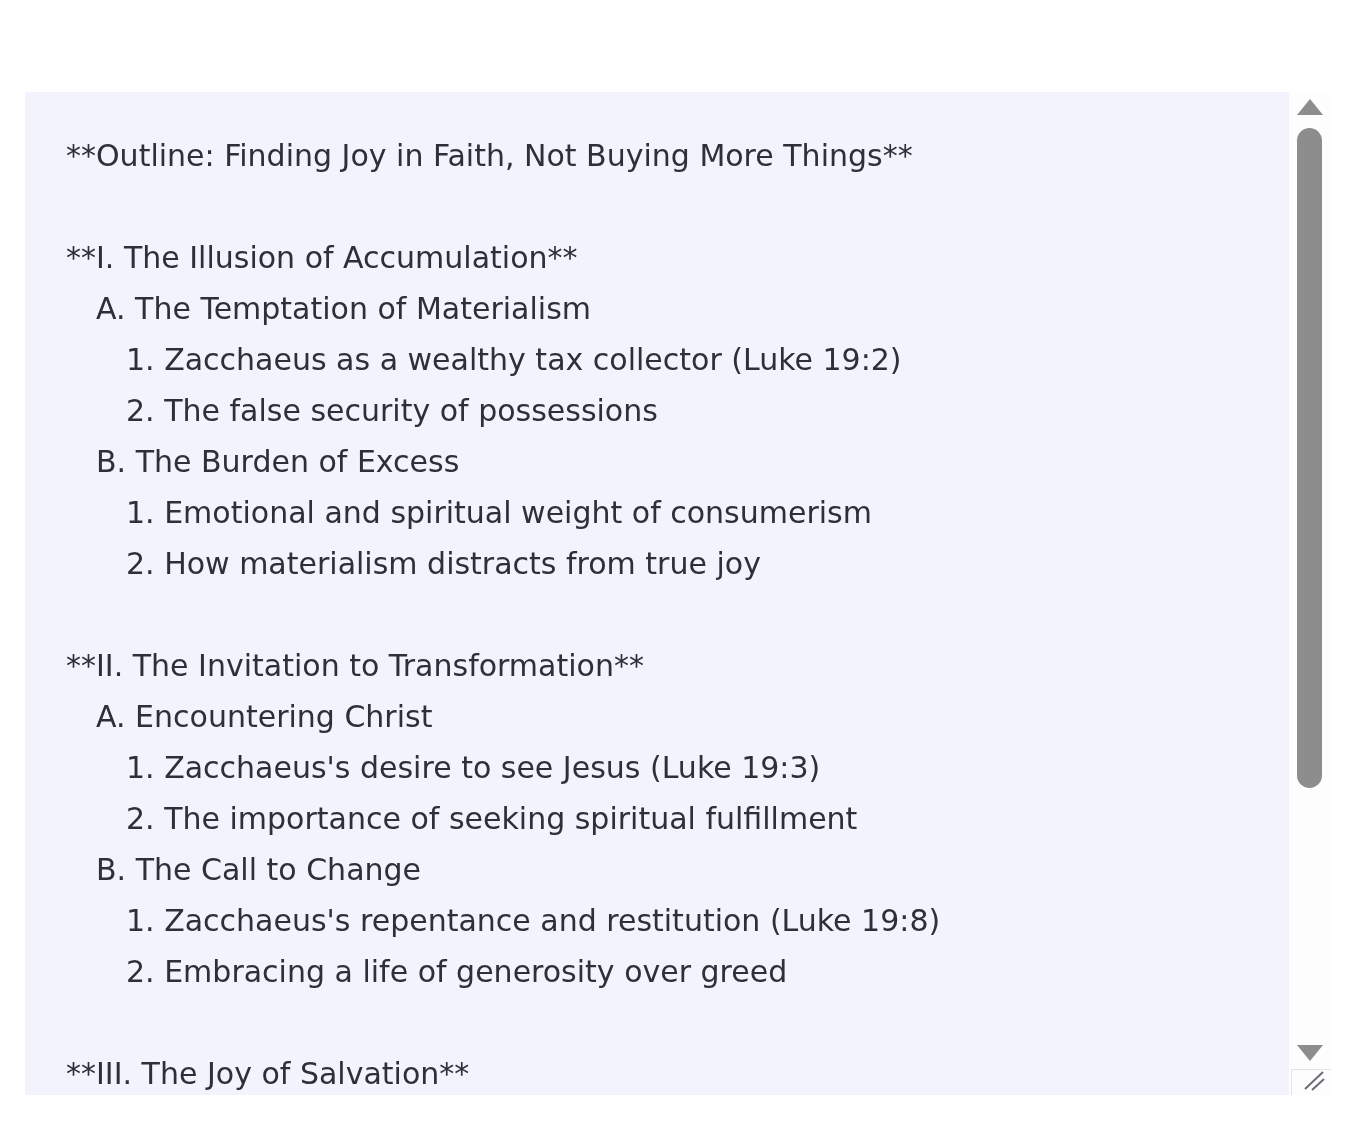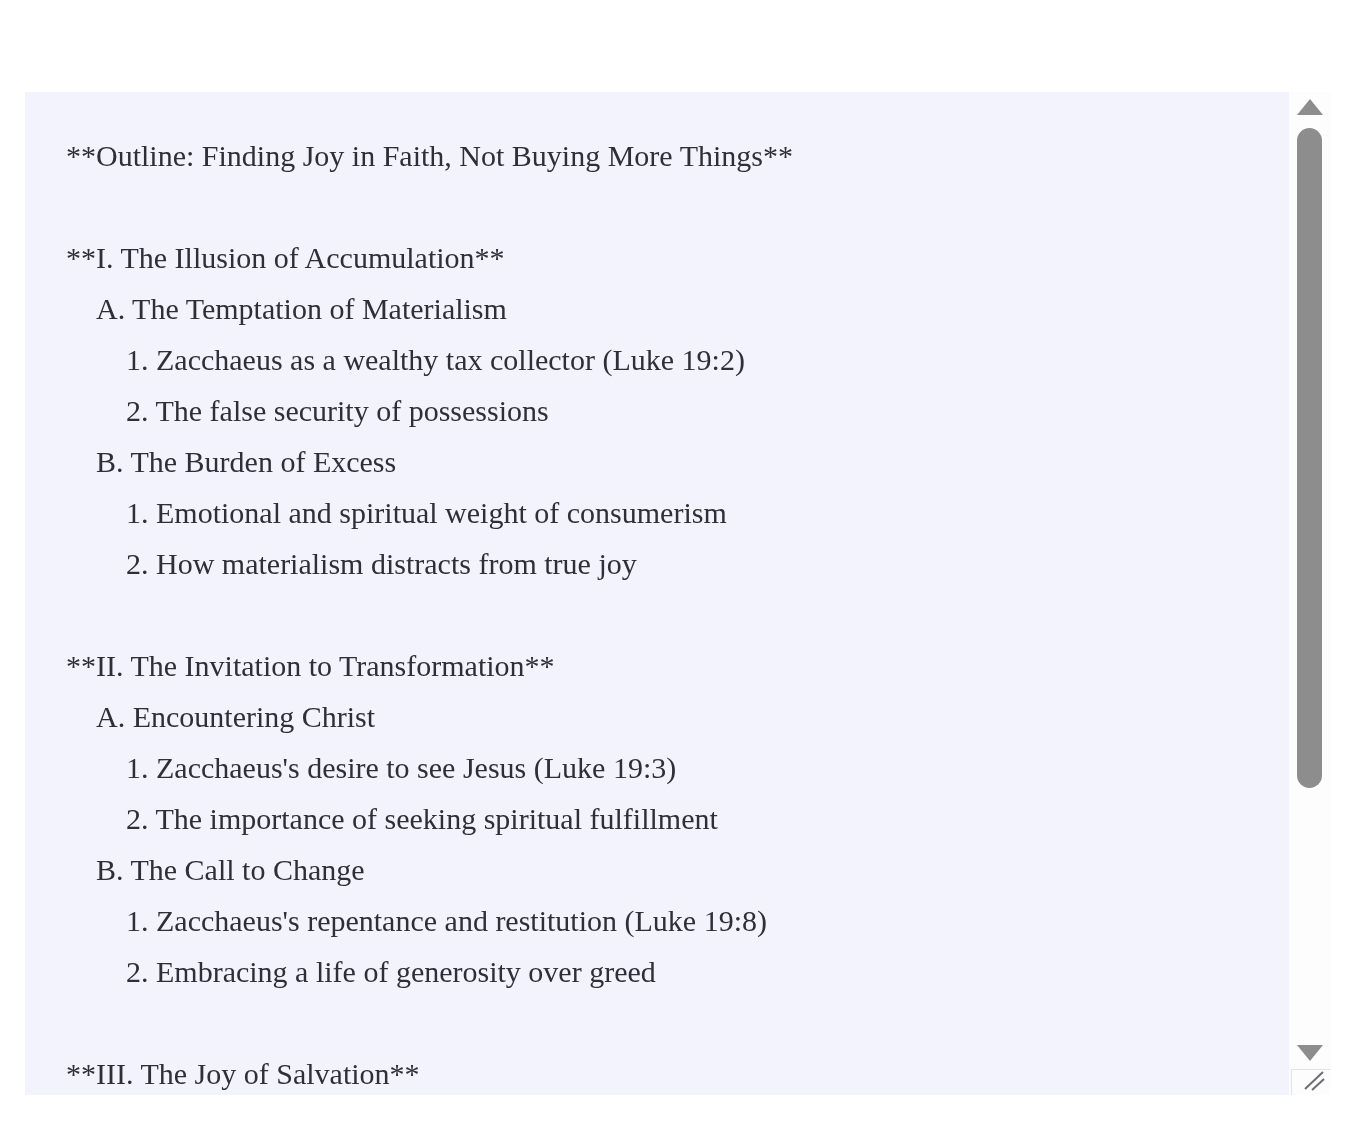--- a/index.html
+++ b/index.html
@@ -40,21 +40,20 @@
     font-family: "DejaVu Sans", sans-serif;
     font-size: 30px;
     line-height: 51px;
     white-space: pre;
     overflow: hidden;
     letter-spacing: 0px;
   }
   .outline-line {
     white-space: pre;
     min-height: 51px;
-    font-family: Liberation Serif, serif;
   }
   .outline-line.blank {
     height: 51px;
   }
 
   
   #vertical-scrollbar {
     position: absolute;
     right: 0px;
     top: 0;

